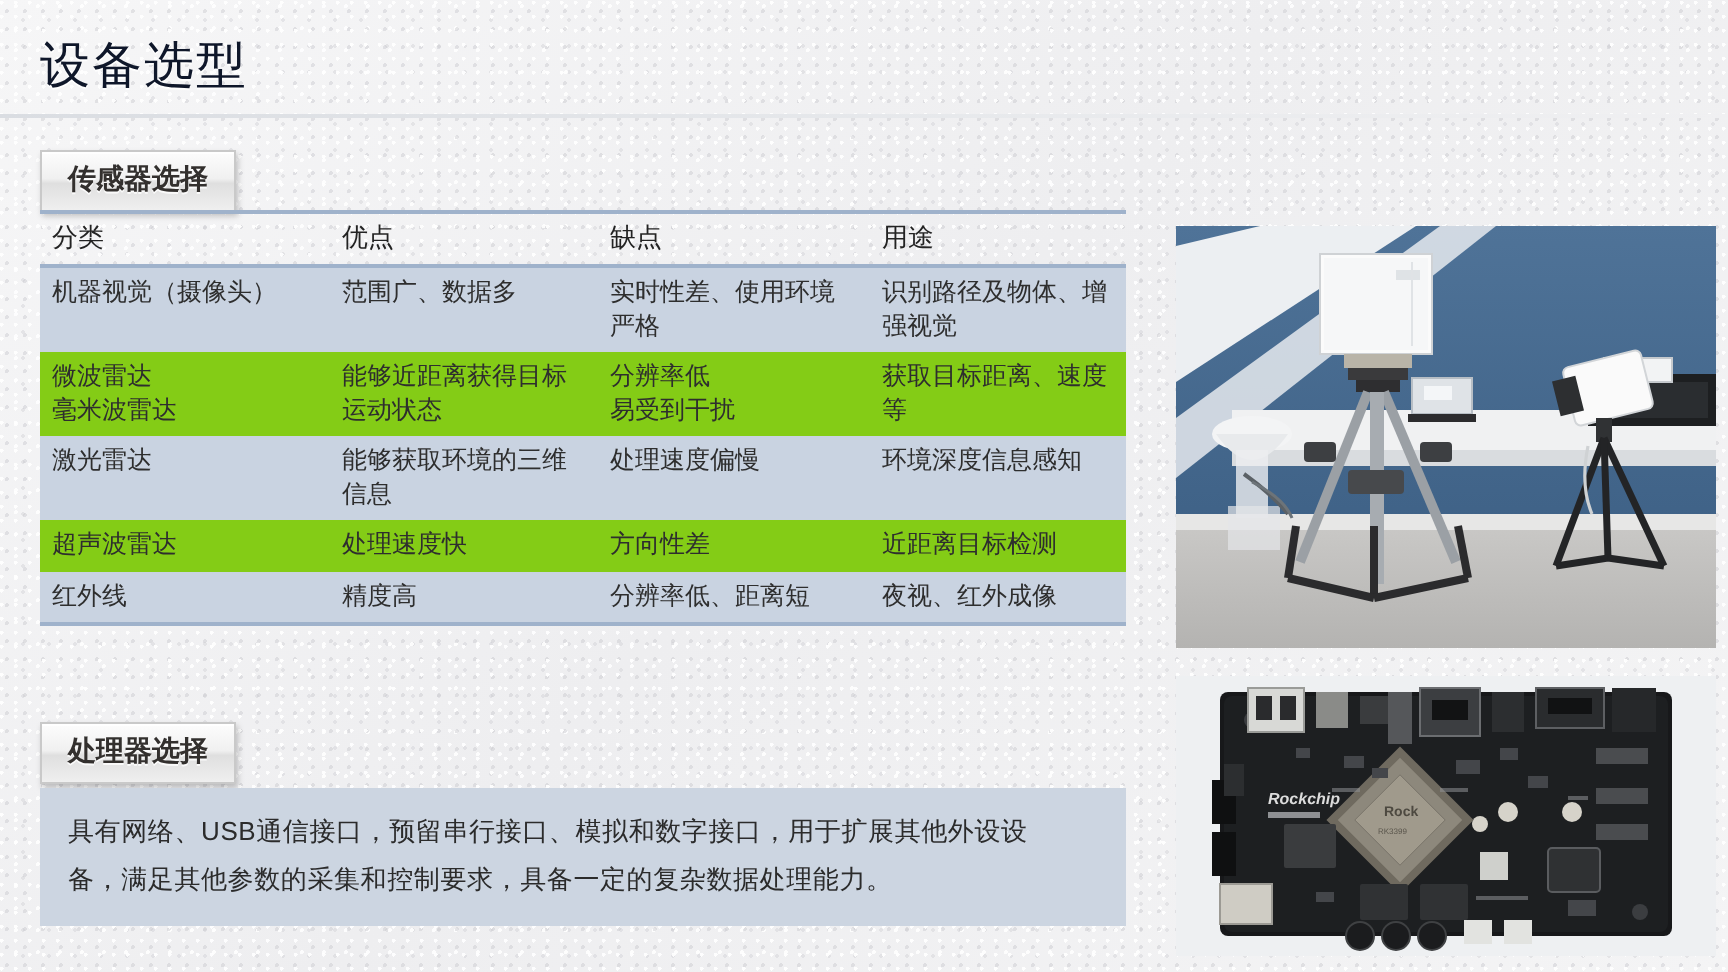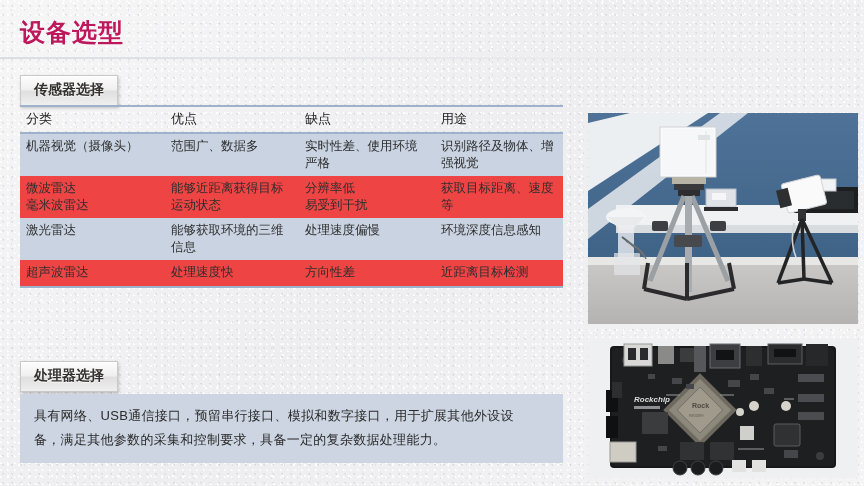--- a/index.html
+++ b/index.html
@@ -27,22 +27,22 @@
       linear-gradient(135deg, #f6f6f7 0%, #eeeef0 48%, #f4f4f5 100%);
     background-size: 7px 7px, 9px 9px, 11px 11px, 13px 13px, 100% 100%;
   }
 
   
   #title {
     position: absolute;
     left: 20px;
     top: 16px;
     font-size: 25px;
-    font-weight: bold;
-    color: #be185d;
+    font-weight: normal;
+    color: #0f172a;
     letter-spacing: 1px;
     text-shadow: 0 1px 0 rgba(255,255,255,.85);
   }
   #title-rule {
     position: absolute;
     left: 0;
     top: 57px;
     width: 864px;
     height: 2px;
     background: linear-gradient(to right, #dadde2 0%, #e7e9ec 55%, #f0f0f2 100%);
@@ -96,21 +96,21 @@
   #sensor-table tbody td {
     padding: 4px 6px 5px 6px;
     vertical-align: top;
     line-height: 1.32;
     word-break: break-all;
   }
   #sensor-table tbody tr.alt td {
     background-color: #c9d3e1;
   }
   #sensor-table tbody tr.plain td {
-    background-color: #ef4444;
+    background-color: #84cc16;
   }
   #sensor-table tbody tr:last-child td {
     border-bottom: 2px solid #9fb2cb;
   }
 
   
   #processor-box {
     position: absolute;
     left: 20px;
     top: 394px;
@@ -188,20 +188,26 @@
       <td>能够获取环境的三维信息</td>
       <td>处理速度偏慢</td>
       <td>环境深度信息感知</td>
     </tr>
     <tr class="plain">
       <td>超声波雷达</td>
       <td>处理速度快</td>
       <td>方向性差</td>
       <td>近距离目标检测</td>
     </tr>
+    <tr class="alt">
+      <td>红外线</td>
+      <td>精度高</td>
+      <td>分辨率低、距离短</td>
+      <td>夜视、红外成像</td>
+    </tr>
   </tbody>
 </table>
 
 <div class="pill" id="pill-processor">处理器选择</div>
 
 <div id="processor-box">具有网络、USB通信接口，预留串行接口、模拟和数字接口，用于扩展其他外设设备，满足其他参数的采集和控制要求，具备一定的复杂数据处理能力。</div>
 
 <div class="photo" id="photo-sensors">
   <svg viewBox="0 0 270 211" preserveAspectRatio="none" role="img">
     <defs>

